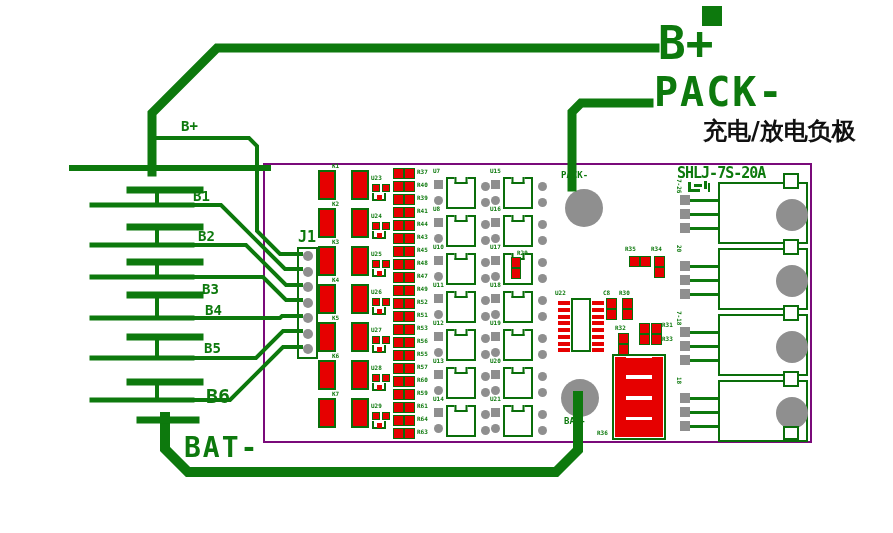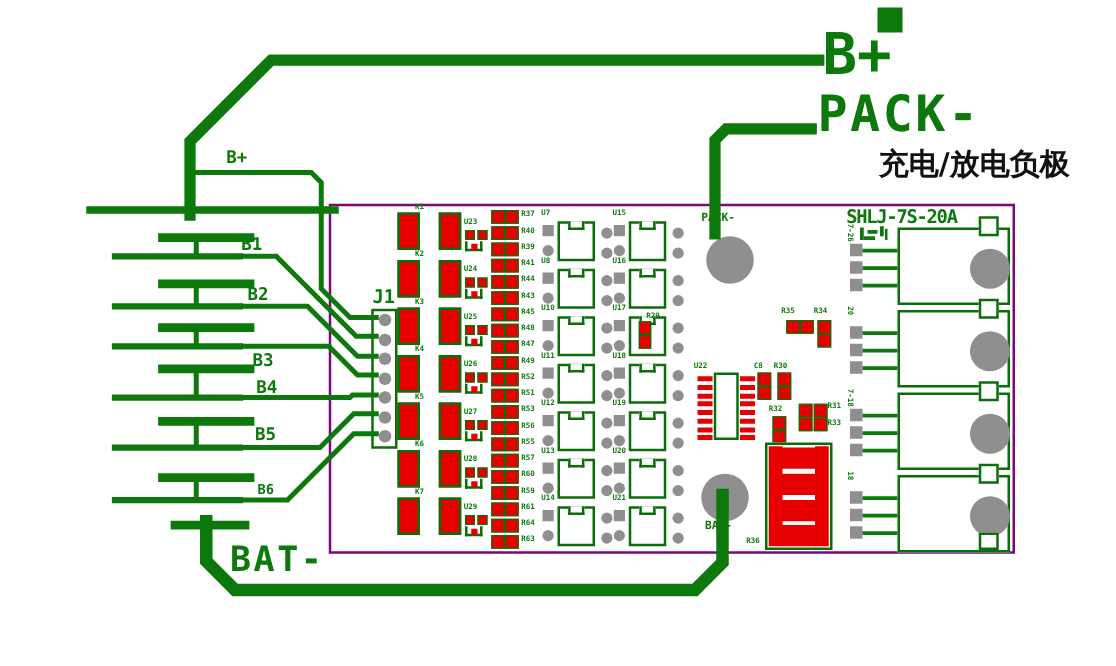--- a/index.html
+++ b/index.html
@@ -473,15 +473,15 @@
   <div class="lbl toplbl" style="left:654px;top:72px;font-size:40px;letter-spacing:2px;">PACK-</div>
   <div class="blk toplbl" style="left:703px;top:119px;font-size:24px;">充电/放电负极</div>
   <div class="lbl toplbl" style="left:184px;top:434px;font-size:28px;letter-spacing:2px;">BAT-</div>
 
   <div class="lbl toplbl" style="left:181px;top:119px;font-size:14px;">B+</div>
   <div class="lbl toplbl" style="left:193px;top:189px;font-size:14px;">B1</div>
   <div class="lbl toplbl" style="left:198px;top:229px;font-size:14px;">B2</div>
   <div class="lbl toplbl" style="left:202px;top:262px;font-size:14px;margin-top:20px;">B3</div>
   <div class="lbl toplbl" style="left:205px;top:303px;font-size:14px;">B4</div>
   <div class="lbl toplbl" style="left:204px;top:341px;font-size:14px;">B5</div>
-  <div class="lbl toplbl" style="left:206px;top:386px;font-size:11px;">B6</div>
+  <div class="lbl toplbl" style="left:206px;top:386px;font-size:20px;">B6</div>
 
 </div>
 
 </body></html>

